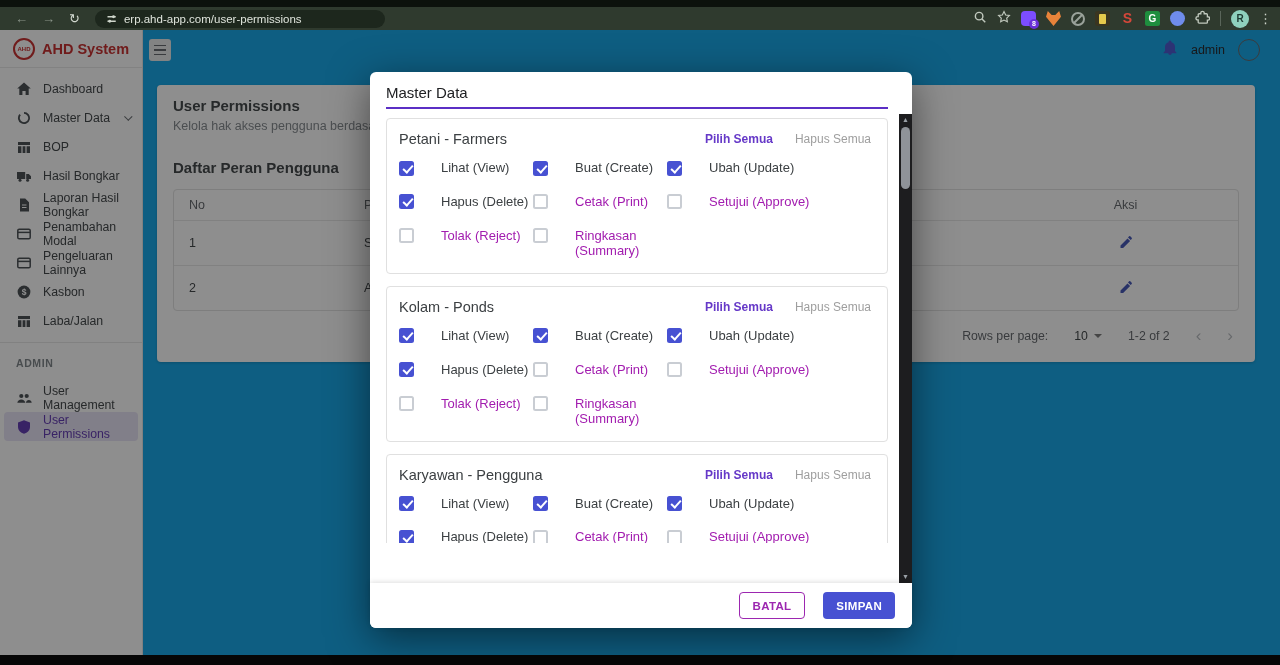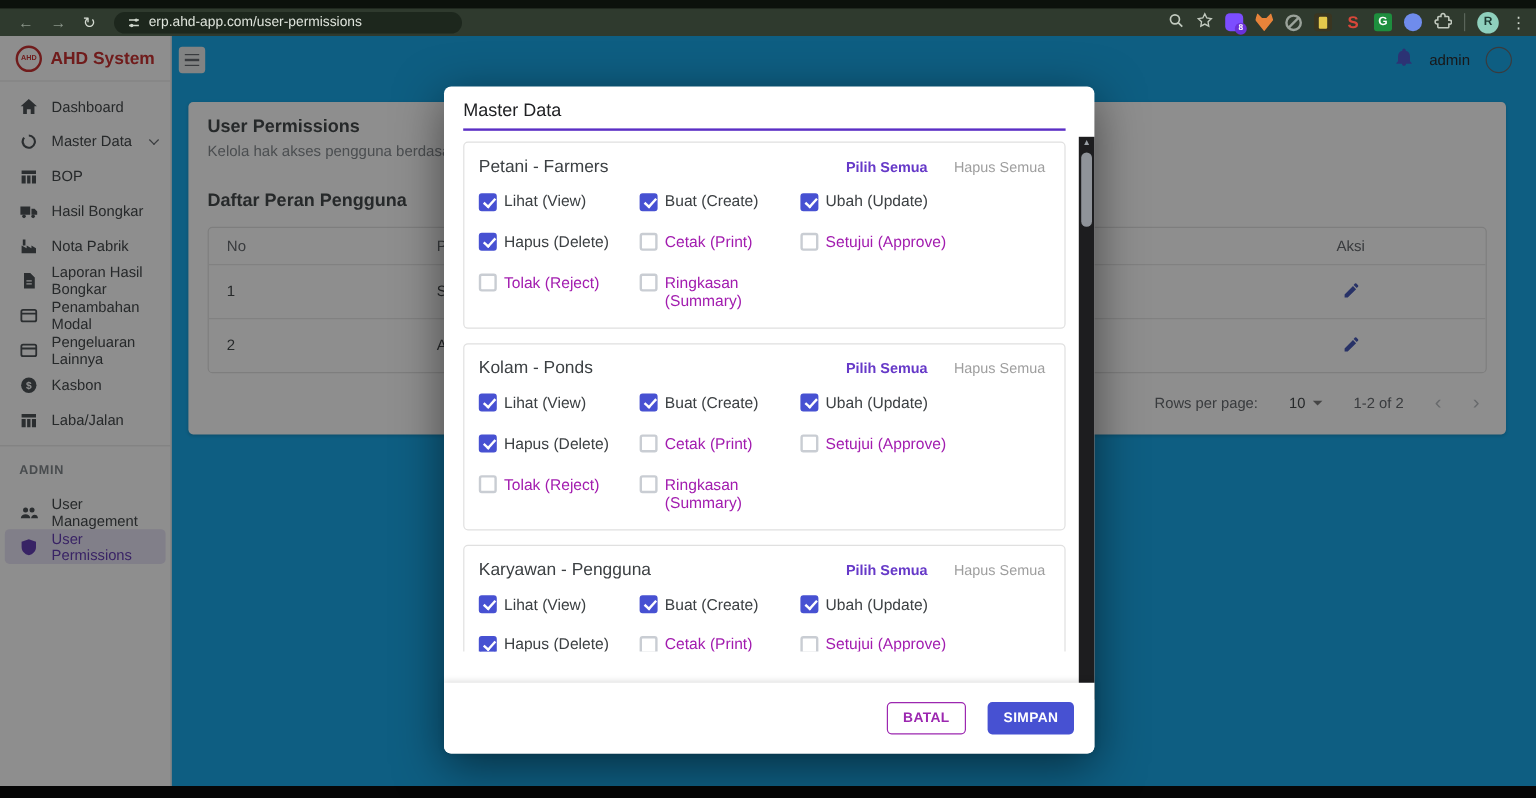--- a/index.html
+++ b/index.html
@@ -85,34 +85,34 @@
   .modal-header { height:40px; background:#5b2fc5; border-radius:6px 6px 0 0; display:flex; align-items:center; padding-left:16px; }
   .modal-title { color:#fff; font-size:16.5px; font-weight:bold; }
   .modal-body { position:relative; height:471px; overflow:hidden; padding:12px 24px 0 16px; }
   .module-tab { font-size:15px; color:#202124; padding-bottom:6px; border-bottom:2px solid #5b2fc5; margin-bottom:9px; cursor:pointer; }
   .perm-card { border:1px solid #e0e0e0; border-radius:4px; padding:12px 12px 14px; margin-bottom:12px; background:#fff; }
   .perm-card-head { display:flex; align-items:center; margin-bottom:13px; }
   .perm-card-title { font-size:14.5px; color:#3c4043; }
   .link-select-all { margin-left:auto; font-size:12px; font-weight:bold; color:#6639c8; cursor:pointer; }
   .link-clear-all { margin-left:22px; margin-right:4px; font-size:12px; color:#9e9e9e; cursor:pointer; }
   .perm-grid { display:grid; grid-template-columns:134px 134px auto; row-gap:18px; }
-  .perm { display:flex; align-items:flex-start; gap:6px; }
+  .perm { display:flex; align-items:flex-start; gap:27px; }
   .cb { position:relative; width:15px; height:15px; border:2px solid #9ba1a8; border-radius:2.5px; flex:0 0 15px; margin-top:0.5px; cursor:pointer; background:#fff; }
   .perm.disabled .cb { border-color:#c9cdd3; cursor:default; }
   .perm.checked .cb { background:#4751d2; border-color:#4751d2; }
   .perm.checked .cb::after { content:""; position:absolute; left:3.5px; top:0px; width:4px; height:8px; border:solid #fff; border-width:0 2px 2px 0; transform:rotate(42deg); }
   .perm-label { font-size:13px; color:#3c4043; max-width:104px; line-height:1.15; padding-top:1px; }
   .perm.disabled .perm-label { color:#a21caf; }
   
   .m-scrollbar { position:absolute; top:42px; right:0; bottom:45px; width:13px; background:#1d1d1f; z-index:6; }
   .m-scrollbar .arr { position:absolute; left:0; width:13px; height:12px; color:#9aa0a6; font-size:7px; text-align:center; line-height:12px; cursor:pointer; }
   .m-scrollbar .arr.up { top:0; }
   .m-scrollbar .arr.down { bottom:0; }
   .m-thumb { position:absolute; left:2px; top:13px; width:9px; height:62px; background:#8f9399; border-radius:5px; cursor:pointer; }
-  .modal-footer { position:absolute; left:0; right:0; bottom:0; height:59px; background:#fff; border-radius:0 0 6px 6px; box-shadow:0 -1px 5px rgba(0,0,0,.13); display:flex; align-items:center; justify-content:flex-end; gap:18px; padding-right:17px; z-index:7; }
+  .modal-footer { position:absolute; left:0; right:0; bottom:0; height:45px; background:#fff; border-radius:0 0 6px 6px; box-shadow:0 -1px 5px rgba(0,0,0,.13); display:flex; align-items:center; justify-content:flex-end; gap:18px; padding-right:17px; z-index:7; }
   .btn { height:27px; border-radius:4px; font-size:11.5px; font-weight:bold; letter-spacing:.3px; padding:0 13px; cursor:pointer; display:flex; align-items:center; }
   .btn-cancel { background:#fff; border:1px solid #9c27b0; color:#9c27b0; }
   .btn-save { background:#4751d2; border:none; color:#fff; }
 </style>
 </head>
 <body>
 
 <div class="chrome">
   <div class="chrome-top"></div>
   <div class="toolbar">
@@ -208,30 +208,20 @@
             <svg viewBox="0 0 16 16" fill="currentColor">
               <path d="M1 4h8.2v7H1Zm9.2 2h2.6l2.2 2.2V11h-4.8Z"></path>
               <circle cx="4" cy="12.3" r="1.5"></circle>
               <circle cx="11.6" cy="12.3" r="1.5"></circle>
             </svg>
           </span>
           <span>Hasil Bongkar</span>
 
         </div>
 
-        <div class="side-item">
-          <span class="s-ic">
-            <svg viewBox="0 0 16 16" fill="currentColor">
-              <path d="M3 2.5h2.2v5H3Z"></path>
-              <path d="M2 14V7.5l4.2 2.4V7.5l4 2.4V7.5l3.8 2.4V14Z"></path>
-            </svg>
-          </span>
-          <span>Nota Pabrik</span>
-
-        </div>
 
         <div class="side-item">
           <span class="s-ic">
             <svg viewBox="0 0 16 16" fill="currentColor">
               <path d="M4 1.5h5.2L13 5.3V14.5H4Zm2 6h4.5v1H6Zm0 2.5h4.5v1H6Z" fill-rule="evenodd"></path>
             </svg>
           </span>
           <span>Laporan Hasil Bongkar</span>
 
         </div>

